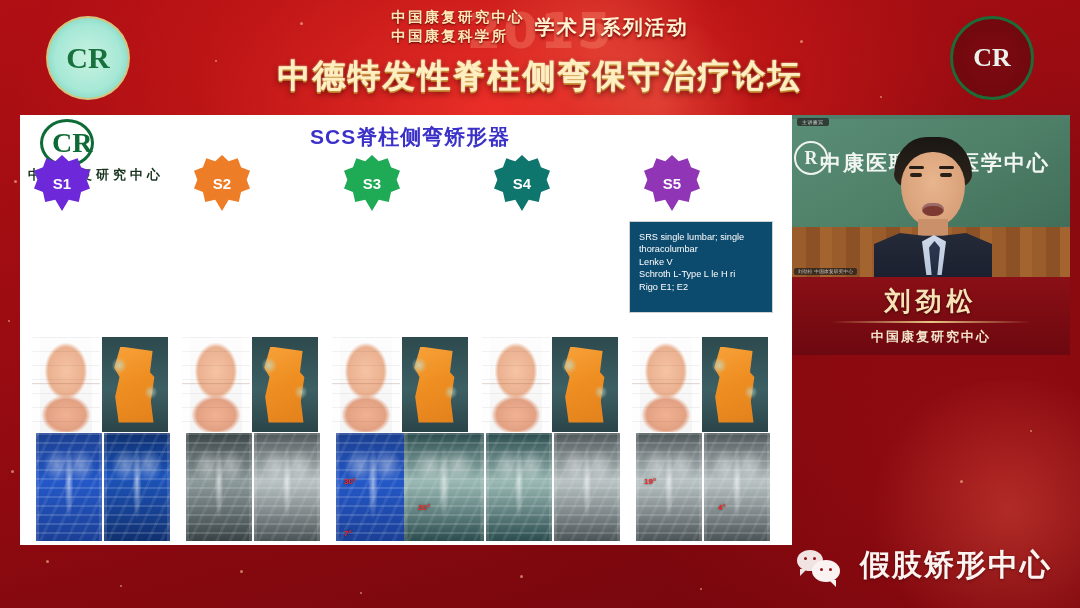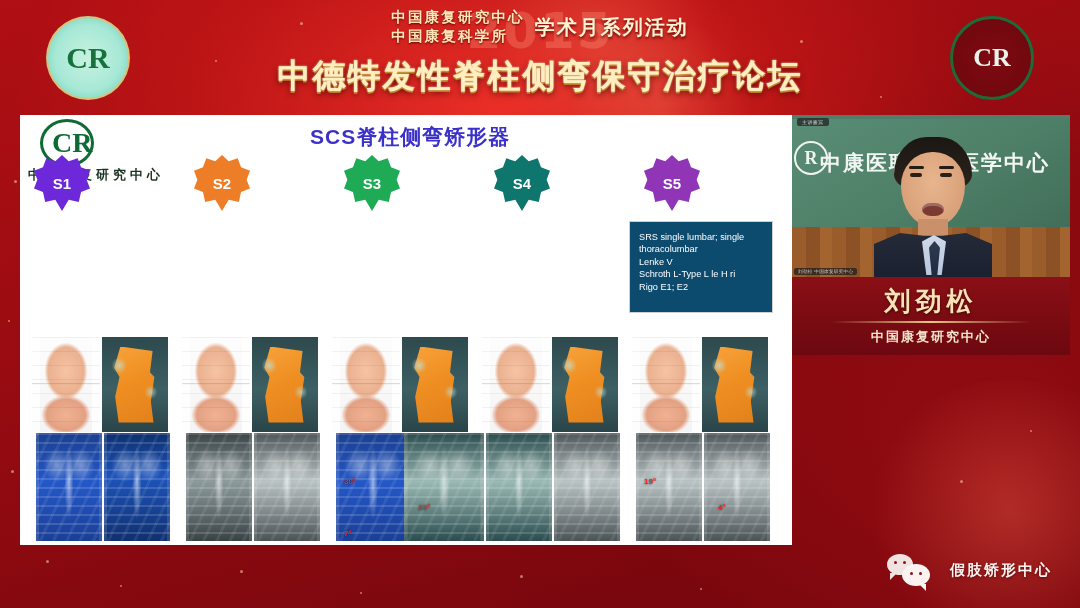--- a/index.html
+++ b/index.html
@@ -287,21 +287,21 @@
   }
   #wechat-icon .b2 {
     position: absolute; left: 15px; top: 10px; width: 28px; height: 22px;
     background: #fbf3f2; border-radius: 50%;
   }
   #wechat-icon .b2::after {
     content: ""; position: absolute; right: 4px; bottom: -5px;
     border-right: 7px solid #fbf3f2; border-bottom: 7px solid transparent;
   }
   #wechat-icon .dot { position: absolute; width: 3.4px; height: 3.4px; border-radius: 50%; background: #8e1118; }
-  #wechat-text { font-size: 15px; font-weight: bold; color: #fdf4f2; letter-spacing: 2px;
+  #wechat-text { font-size: 30px; font-weight: bold; color: #fdf4f2; letter-spacing: 2px;
                  text-shadow: 0 1px 3px rgba(60,0,0,.6); margin-left: 8px; }
 </style>
 </head>
 <body>
 
 <div id="stage">
 
   <div class="glowblob" style="left:470px;top:-60px;width:260px;height:200px;"></div>
   <div class="glowblob" style="left:560px;top:20px;width:200px;height:170px;"></div>
   <div class="glowblob" style="left:860px;top:380px;width:300px;height:260px;"></div>

